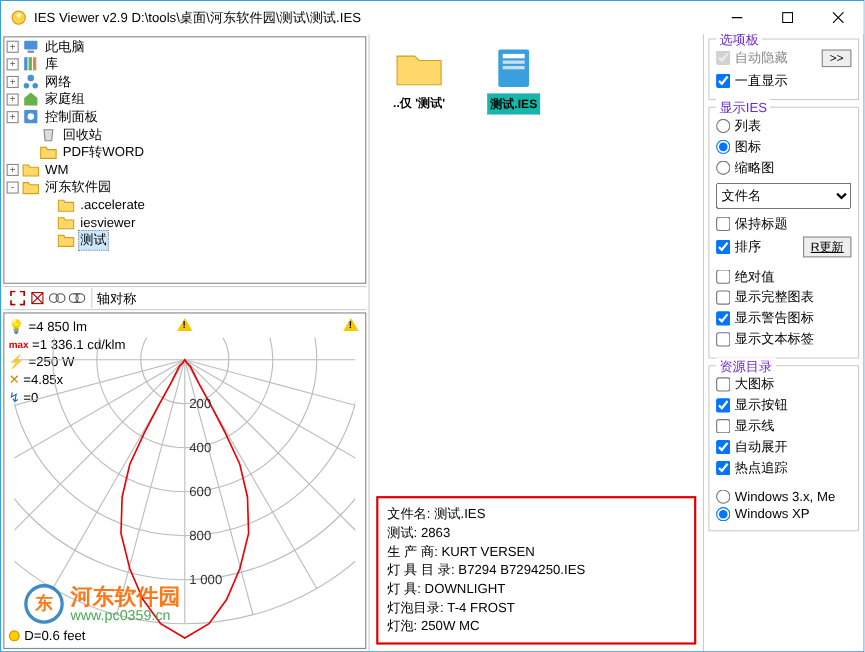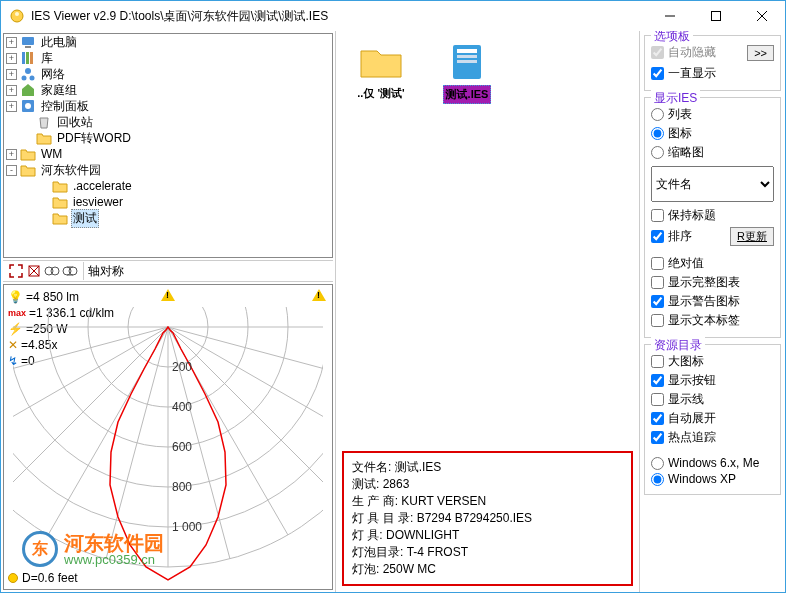--- a/index.html
+++ b/index.html
@@ -35,31 +35,31 @@
 .polar-footer { position: absolute; left: 4px; bottom: 4px; display: flex; align-items: center; gap: 4px; font-size: 11px; }
 .watermark { position: absolute; left: 18px; bottom: 22px; opacity: 0.9; display: flex; align-items: center; gap: 6px; }
 .watermark .wm-logo { width: 36px; height: 36px; border-radius: 50%; border: 3px solid #2a7fc0; display: flex; align-items: center; justify-content: center; color: #ff6a00; font-weight: bold; font-size: 16px; background: #fff; }
 .watermark .wm-text { color: #ff6a00; font-size: 20px; font-weight: bold; line-height: 1; }
 .watermark .wm-url { color: #3aa040; font-size: 13px; line-height: 1; }
 
 .center { flex: 1; display: flex; flex-direction: column; border-right: 1px solid #ccc; }
 .files { flex: 1; padding: 10px; display: flex; gap: 16px; align-items: flex-start; }
 .file-item { width: 70px; text-align: center; font-weight: bold; }
 .file-item .ficon { width: 48px; height: 40px; margin: 0 auto 4px; }
-.file-item.sel .flabel { background: #a21caf; border: 1px dotted #3a9fde; }
+.file-item.sel .flabel { background: #14b8a6; border: 1px dotted #3a9fde; }
 .file-item .flabel { display: inline-block; padding: 1px 2px; font-size: 11px; }
 
 .info { border: 2px solid #d00; margin: 6px; padding: 6px 8px; font-size: 12px; line-height: 17px; }
 
 .right { width: 145px; padding: 4px; overflow: auto; }
 .group { border: 1px solid #ccc; margin-bottom: 6px; padding: 6px 6px 6px 6px; position: relative; }
 .group .gtitle { position: absolute; top: -8px; left: 6px; background: #fff; padding: 0 3px; color: #6d28d9; }
 .group label { display: flex; align-items: center; gap: 4px; margin: 2px 0; color: #000; }
 .group label.disabled { color: #888; }
-.group select { width: 100%; margin: 3px 0; font-size: 12px; height: 36px; }
+.group select { width: 100%; margin: 3px 0; font-size: 12px; height: 24px; }
 .group button { font-size: 11px; padding: 1px 6px; border: 1px solid #888; background: #eee; }
 .group .row { display: flex; align-items: center; gap: 20px; }
 .warn-tri { display:inline-block; width:0; height:0; border-left:7px solid transparent; border-right:7px solid transparent; border-bottom:12px solid #f7c700; position:relative; }
 .warn-tri::after { content:"!"; position:absolute; left:-2px; top:1px; font-size:9px; font-weight:bold; color:#000; }
 svg { display: block; }
 input[type=checkbox], input[type=radio] { margin: 0; }
 </style>
 </head>
 <body>
 
@@ -423,21 +423,21 @@
             <input type="checkbox" checked="" style=""> 
             <span>自动展开</span>
           </label>
         <label>
             <input type="checkbox" checked="" style=""> 
             <span>热点追踪</span>
           </label>
         <div style="height:6px"></div>
         <label>
             <input type="radio" name="os" style=""> 
-            <span>Windows 6.x, Me</span>
+            <span>Windows 3.x, Me</span>
           </label>
         <label>
             <input type="radio" name="os" checked="" style=""> 
             <span>Windows XP</span>
           </label>
       </div>
     </div>
   </div>
 </div>
 

